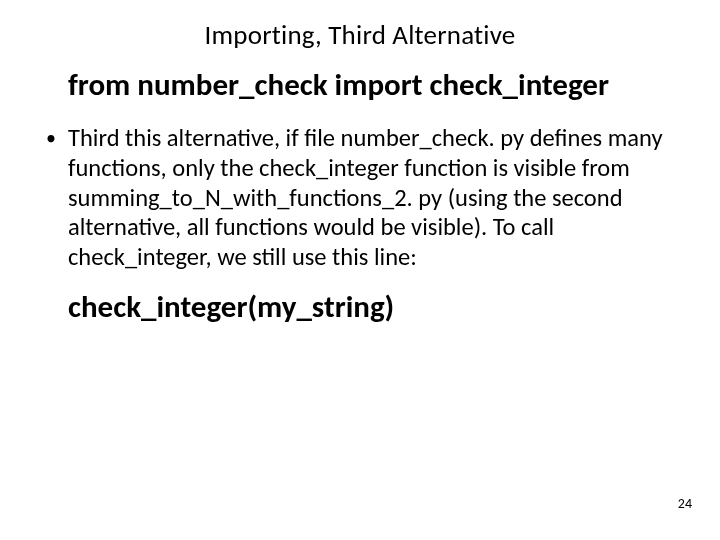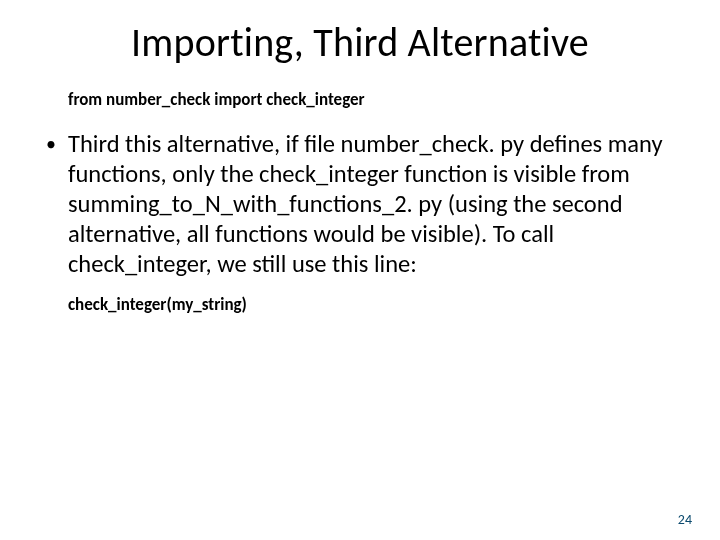--- a/index.html
+++ b/index.html
@@ -13,23 +13,23 @@
   }
   .slide {
     box-sizing: border-box;
     width: 720px;
     height: 540px;
     padding: 18px 40px 0 40px;
     position: relative;
   }
   .title {
     text-align: center;
-    font-size: 40px;
+    font-size: 27px;
     font-weight: 400;
-    margin: 0 0 22px 0;
+    margin: 0 0 14px 0;
     letter-spacing: 0.2px;
   }
   ul.top {
     list-style: none;
     margin: 0;
     padding: 0;
   }
   ul.top > li {
     position: relative;
     padding-left: 28px;
@@ -39,34 +39,34 @@
   }
   ul.top > li::before {
     content: "•";
     position: absolute;
     left: 6px;
     top: 0;
     font-size: 20px;
     line-height: 1.4;
   }
   .code-line {
-    font-size: 17px;
+    font-size: 31px;
     font-weight: 700;
     margin: 10px 0 20px 28px;
     line-height: 1.25;
   }
   .code-line.tight {
     margin-bottom: 6px;
   }
   .page-num {
     position: absolute;
     right: 28px;
-    bottom: 12px;
+    bottom: 28px;
     font-size: 14px;
-    color: #0c4a6e;
+    color: #000000;
   }
 </style>
 </head>
 <body>
 
 <div class="slide">
 
   <h1 class="title">Importing, Third Alternative</h1>
 
 

